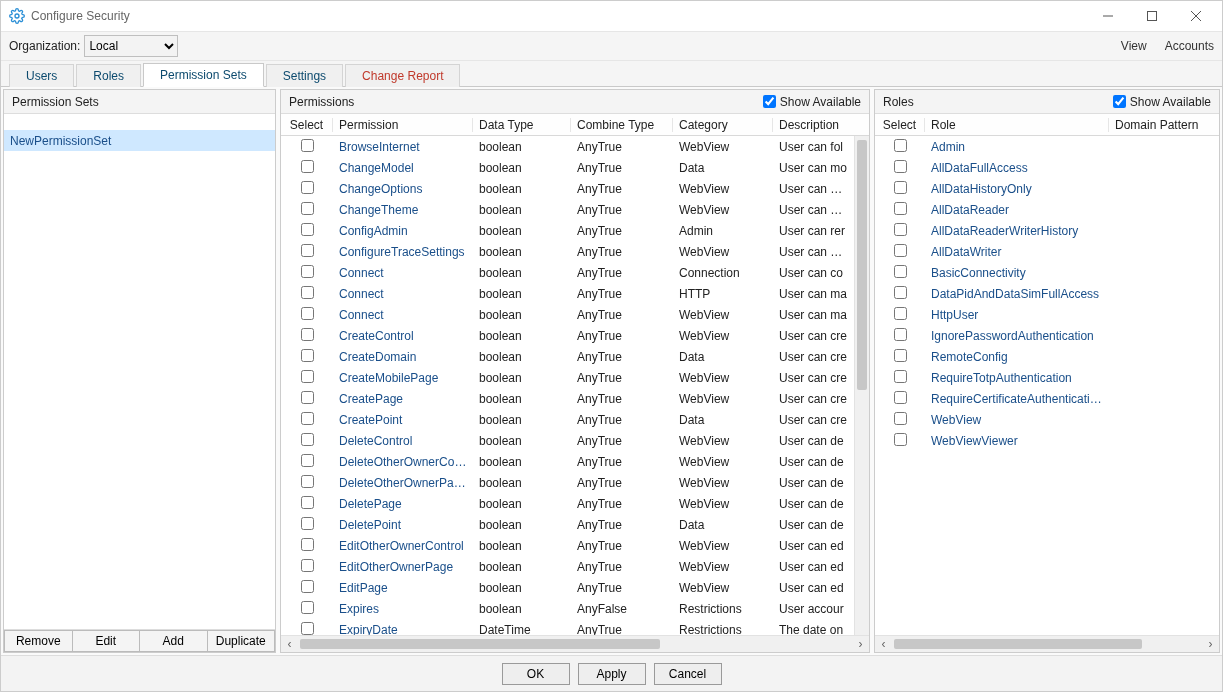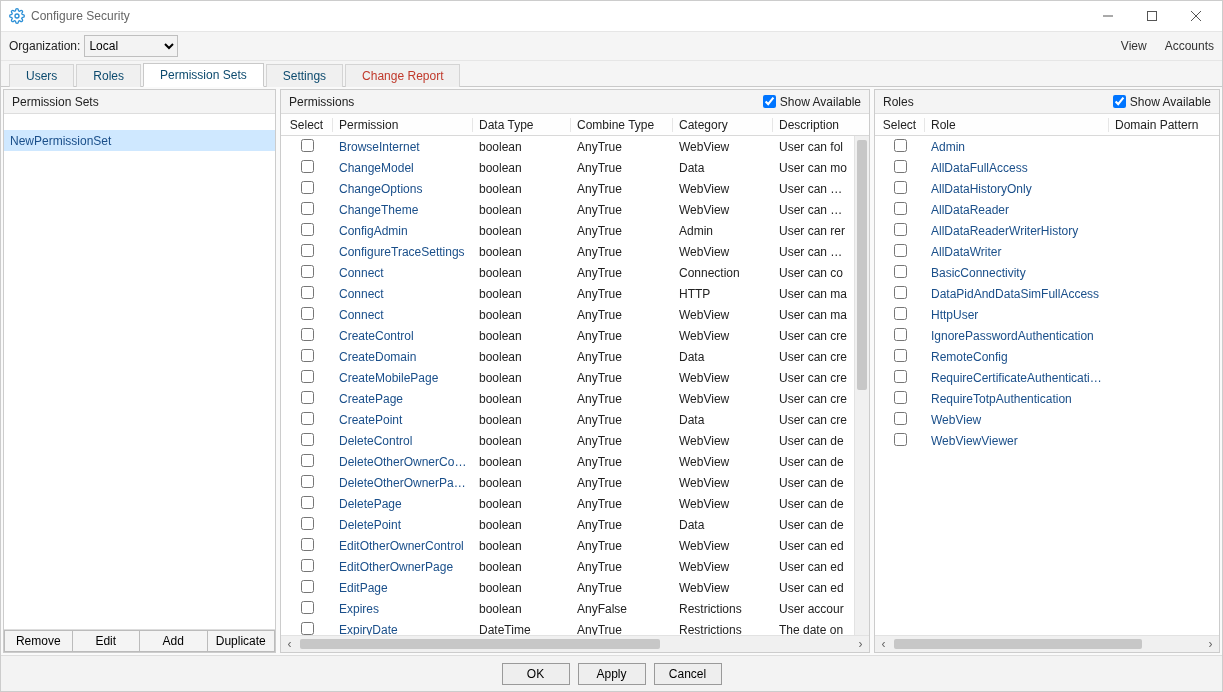--- a/index.html
+++ b/index.html
@@ -428,26 +428,26 @@
     <div class="col pr-role linkish">IgnorePasswordAuthentication</div>
     <div class="col pr-dom"></div>
           </div>
           <div class="row">
     <div class="col pr-sel"><input type="checkbox" style=""></div>
     <div class="col pr-role linkish">RemoteConfig</div>
     <div class="col pr-dom"></div>
           </div>
           <div class="row">
     <div class="col pr-sel"><input type="checkbox" style=""></div>
+    <div class="col pr-role linkish">RequireTotpAuthentication</div>
+    <div class="col pr-dom"></div>
+          </div>
+          <div class="row">
+    <div class="col pr-sel"><input type="checkbox" style=""></div>
     <div class="col pr-role linkish">RequireCertificateAuthentication</div>
-    <div class="col pr-dom"></div>
-          </div>
-          <div class="row">
-    <div class="col pr-sel"><input type="checkbox" style=""></div>
-    <div class="col pr-role linkish">RequireTotpAuthentication</div>
     <div class="col pr-dom"></div>
           </div>
           <div class="row">
     <div class="col pr-sel"><input type="checkbox" style=""></div>
     <div class="col pr-role linkish">WebView</div>
     <div class="col pr-dom"></div>
           </div>
           <div class="row">
     <div class="col pr-sel"><input type="checkbox" style=""></div>
     <div class="col pr-role linkish">WebViewViewer</div>

